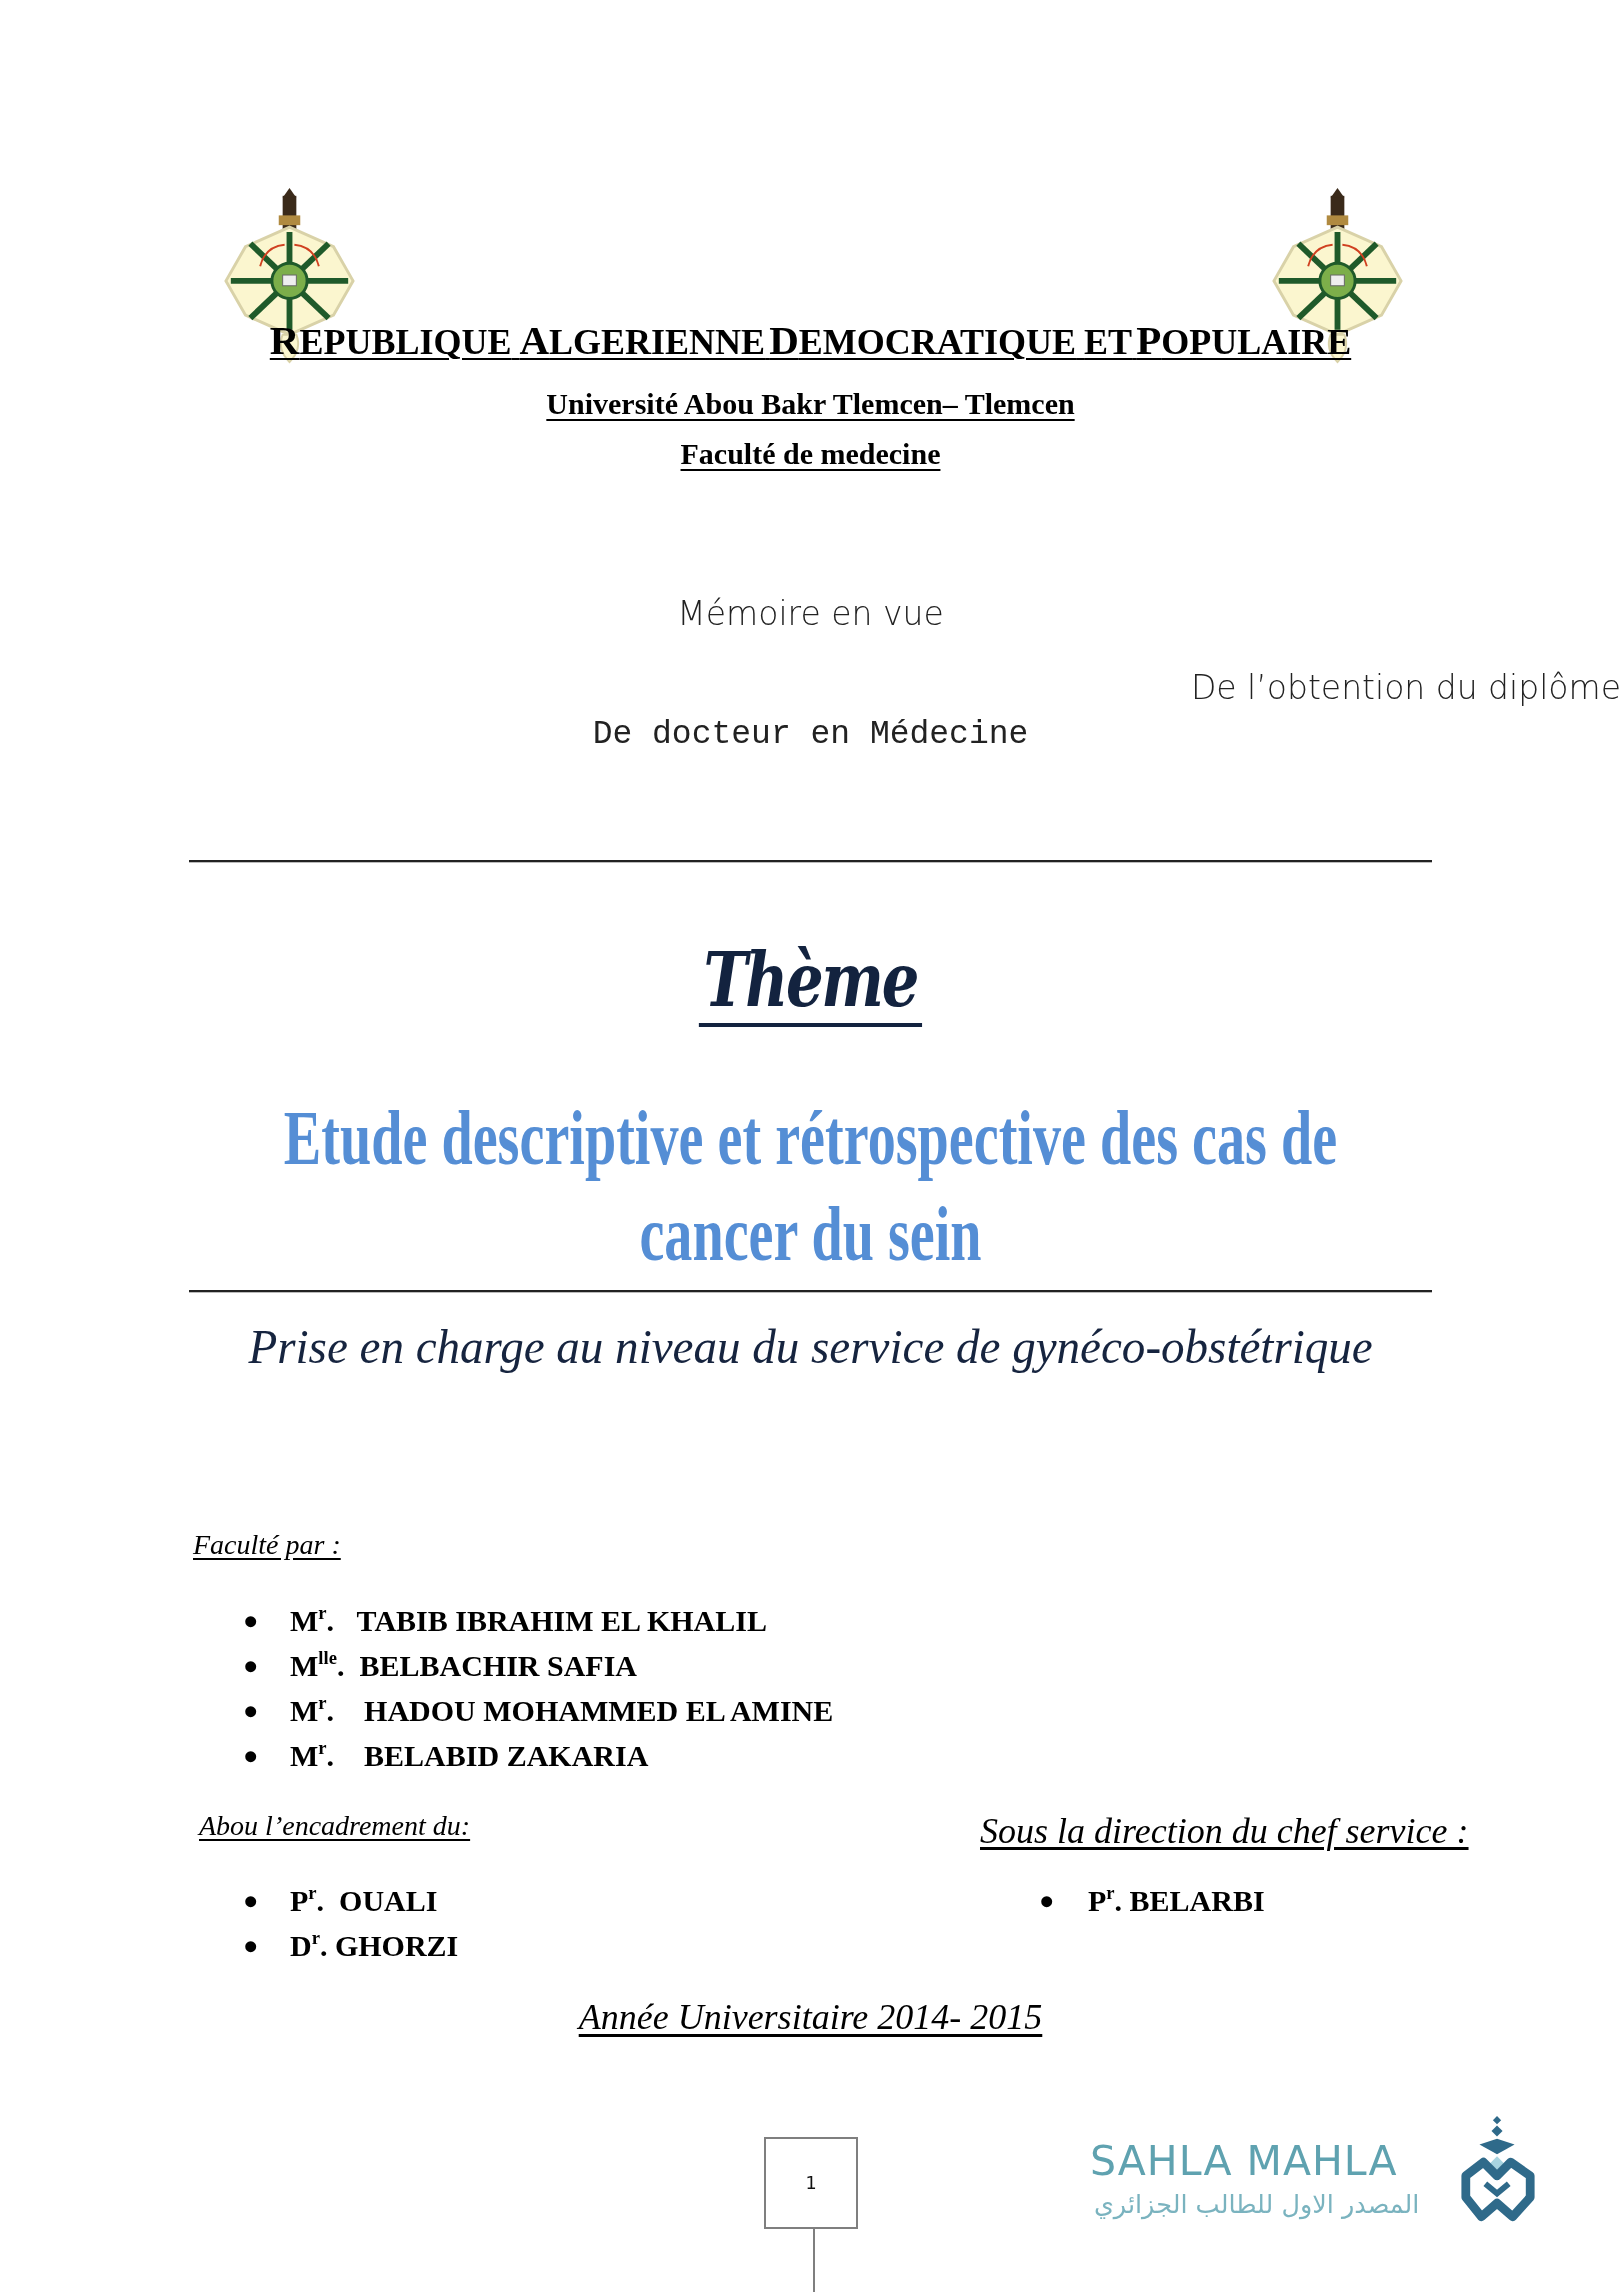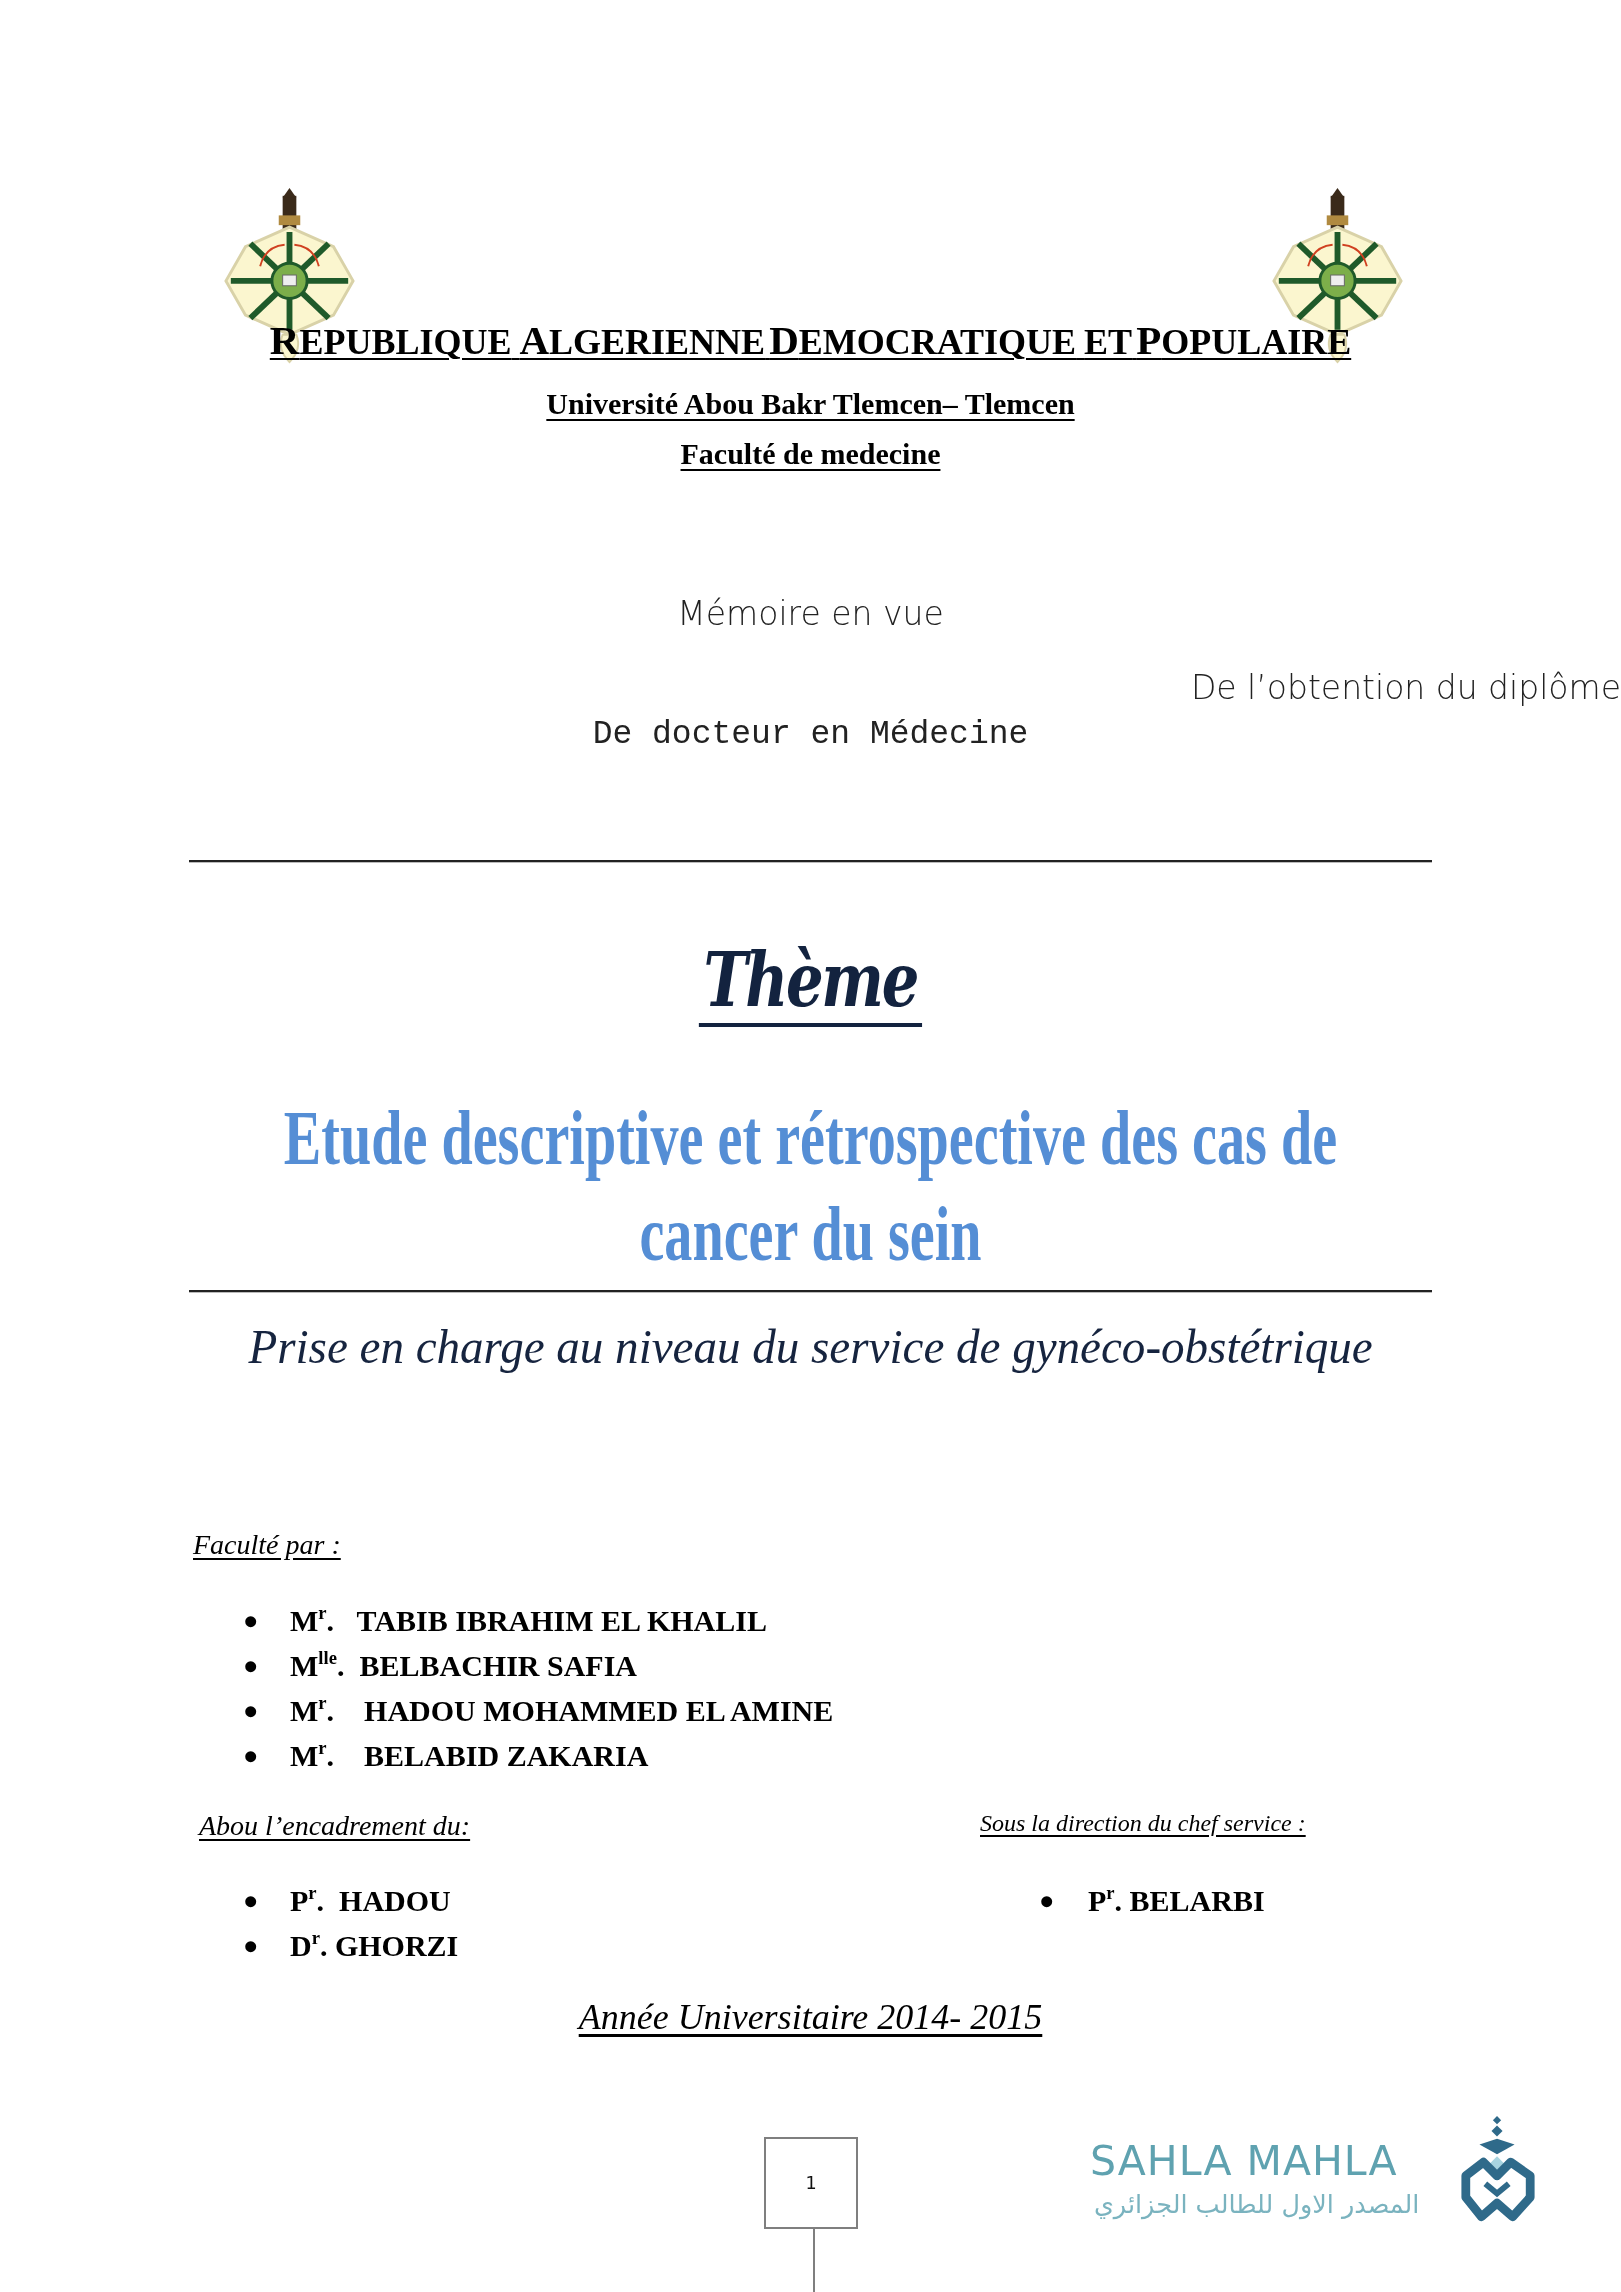--- a/index.html
+++ b/index.html
@@ -42,21 +42,21 @@
   .presented span { text-decoration: underline; text-underline-offset: 3.9px; }
 
   .list { position: absolute; margin: 0; padding: 0; list-style: none; }
   .list li { position: relative; font-weight: bold; font-size: 30px; height: 45px; line-height: 45px; white-space: nowrap; }
   .list li .bullet { position: absolute; left: 0; top: 0; font-size: 25.5px; }
   .list li .txt { position: absolute; left: 47px; top: 0; }
   .list sup { font-size: 18.6px; vertical-align: 11.8px; line-height: 0; }
   .students { left: 243px; top: 1598px; }
 
   .enc-label { left: 199px; top: 1810px; font-size: 28px; font-style: italic; }
-  .dir-label { left: 980px; top: 1810px; font-size: 24px; font-style: italic; }
+  .dir-label { left: 980px; top: 1810px; font-size: 36px; font-style: italic; }
   .enc-label span, .dir-label span { text-decoration: underline; text-underline-offset: 3.9px; }
 
   .supervisors { left: 243px; top: 1878px; }
   .chief { left: 1039px; top: 1878px; }
 
   .year { top: 1996px; font-size: 36px; font-style: italic; }
   .year span { text-decoration: underline; text-underline-offset: 4.9px; }
 
   .page-box { position: absolute; left: 764px; top: 2137px; width: 94px; height: 92px; border: 2px solid #7f7f7f; box-sizing: border-box; text-align: center; line-height: 88px; font-family: "DejaVu Sans", sans-serif; font-size: 17.6px; color: #111; }
   .page-stem { position: absolute; left: 813px; top: 2229px; width: 2px; height: 64px; background: #7f7f7f; }
@@ -158,21 +158,21 @@
       <span class="txt"><span>M</span><sup>r</sup>.&nbsp;&nbsp;&nbsp;&nbsp;<span>BELABID ZAKARIA</span></span>
     </li>
 </ul>
 
 <div class="abs enc-label"><span>Abou  l’encadrement du:</span></div>
 <div class="abs dir-label"><span>Sous la direction du chef service :</span></div>
 
 <ul class="list supervisors">
   <li>
       <span class="bullet">●</span>
-      <span class="txt"><span>P</span><sup>r</sup>.&nbsp;&nbsp;<span>HADOU</span></span>
+      <span class="txt"><span>P</span><sup>r</sup>.&nbsp;&nbsp;<span>OUALI</span></span>
     </li>
   <li>
       <span class="bullet">●</span>
       <span class="txt"><span>D</span><sup>r</sup>.&nbsp;<span>GHORZI</span></span>
     </li>
 </ul>
 
 <ul class="list chief">
   <li>
       <span class="bullet">●</span>

